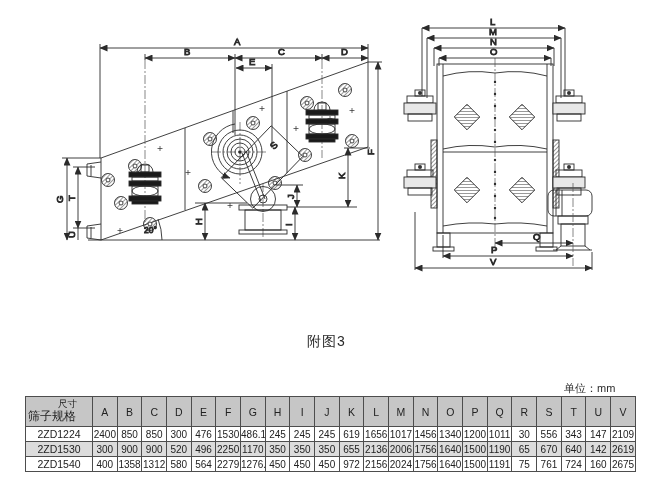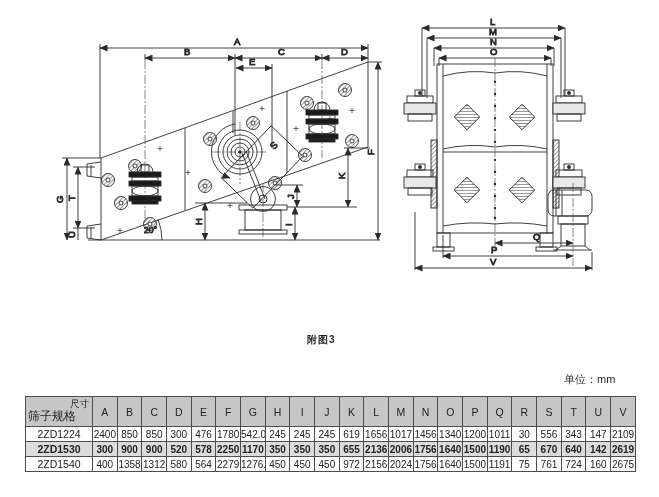--- a/index.html
+++ b/index.html
@@ -1,33 +1,33 @@
 <!DOCTYPE html>
 <html><head>
 <meta charset="utf-8">
 <style>
   html,body{margin:0;padding:0;background:#fff;}
   .page{position:relative;width:659px;height:497px;background:#fff;overflow:hidden;
         font-family:"Liberation Sans","DejaVu Sans",sans-serif;color:#1c1c1c;}
   .abs{position:absolute;}
   svg text{font-family:"Liberation Sans","DejaVu Sans",sans-serif;fill:#1c1c1c;}
   .dimtxt{font-size:9.5px;}
-  .caption{font-size:10px;letter-spacing:1px;color:#2a2a2a;font-weight:bold;}
+  .caption{font-size:14px;letter-spacing:1px;color:#2a2a2a;}
   .unitnote{font-size:11px;color:#2a2a2a;}
   
   table.dims{border-collapse:collapse;table-layout:fixed;width:611px;font-size:10px;}
   table.dims th,table.dims td{border:1px solid #4d4d4d;text-align:center;padding:0;
         overflow:hidden;white-space:nowrap;color:#222;}
   table.dims thead th{background:#c6c6c6;height:29px;font-weight:normal;font-size:10.5px;}
   table.dims tbody td{height:14px;background:#fff;}
-  table.dims tbody tr.stripe td{background:#dcdcdc;font-weight:bold;}
+  table.dims tbody tr.stripe td{background:#dcdcdc;}
   td.model{font-size:10.5px;}
   th.corner{position:relative;width:67px;
       background:linear-gradient(to bottom right,#c6c6c6 49.4%,#3a3a3a 49.4% 50.6%,#c6c6c6 50.6%);}
-  th.corner .c-top{position:absolute;top:1px;right:3px;font-size:9.5px;}
+  th.corner .c-top{position:absolute;top:1px;right:15px;font-size:9.5px;}
   th.corner .c-bot{position:absolute;bottom:1px;left:2px;font-size:12px;}
 </style>
 </head>
 <body>
 
 <div class="page">
 
   <svg class="abs" style="left:0;top:0" width="659" height="330" viewBox="0 0 659 330" fill="none" stroke="#2b2b2b" stroke-width="0.9">
     <defs>
       <marker id="ar" markerWidth="8" markerHeight="7" refX="7.5" refY="3.5" orient="auto-start-reverse" markerUnits="userSpaceOnUse">
@@ -280,21 +280,21 @@
       <line x1="443" y1="256" x2="573" y2="256" marker-start="url(#ar)" marker-end="url(#ar)"></line>
       <line x1="415" y1="268" x2="592" y2="268" marker-start="url(#ar)" marker-end="url(#ar)"></line>
       <text class="dimtxt" x="533" y="240">Q</text>
       <text class="dimtxt" x="491" y="253">P</text>
       <text class="dimtxt" x="490" y="265">V</text>
     </g>
   </svg>
 
   <div class="abs caption" style="left:307px;top:333px">附图3</div>
 
-  <div class="abs unitnote" style="left:564px;top:372px">单位：mm</div>
+  <div class="abs unitnote" style="left:564px;top:381px">单位：mm</div>
 
   <div class="abs" style="left:25px;top:396px">
     <table class="dims" id="dim-table">
       <colgroup id="dim-cols">
           <col style="width:67px">
           <col>
           <col>
           <col>
           <col>
           <col>
@@ -347,22 +347,22 @@
           </tr>
       </thead>
       <tbody>
           <tr>
             <td class="model">2ZD1224</td>
             <td>2400</td>
             <td>850</td>
             <td>850</td>
             <td>300</td>
             <td>476</td>
-            <td>1780</td>
-            <td>542.0</td>
+            <td>1530</td>
+            <td>486.1</td>
             <td>245</td>
             <td>245</td>
             <td>245</td>
             <td>619</td>
             <td>1656</td>
             <td>1017</td>
             <td>1456</td>
             <td>1340</td>
             <td>1200</td>
             <td>1011</td>
@@ -371,21 +371,21 @@
             <td>343</td>
             <td>147</td>
             <td>2109</td>
           </tr>
           <tr class="stripe">
             <td class="model">2ZD1530</td>
             <td>300</td>
             <td>900</td>
             <td>900</td>
             <td>520</td>
-            <td>578</td>
+            <td>496</td>
             <td>2250</td>
             <td>1170</td>
             <td>350</td>
             <td>350</td>
             <td>350</td>
             <td>655</td>
             <td>2136</td>
             <td>2006</td>
             <td>1756</td>
             <td>1640</td>

